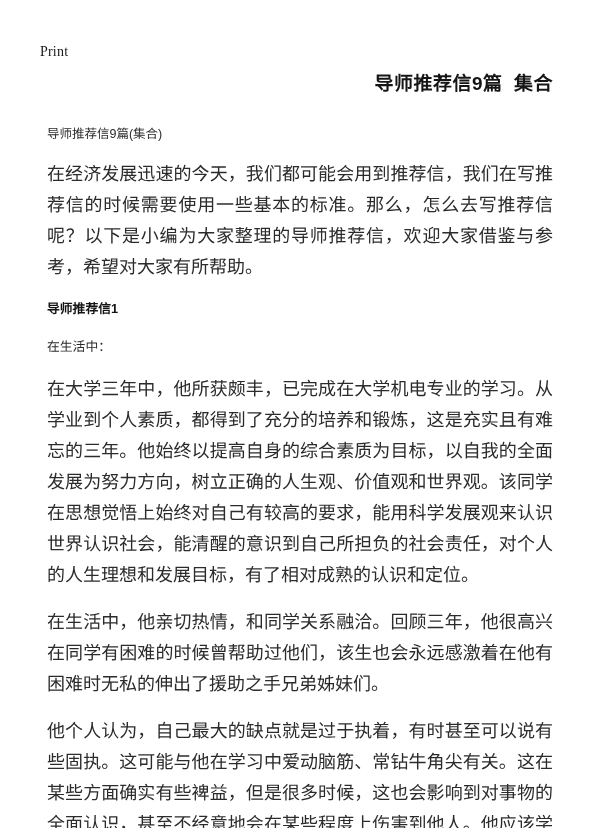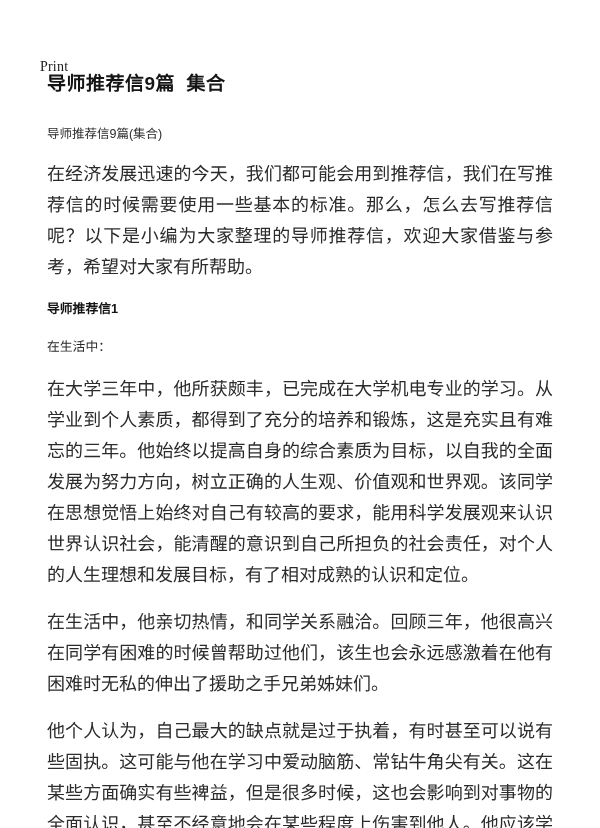--- a/index.html
+++ b/index.html
@@ -15,21 +15,21 @@
     height: 828px;
     background: #ffffff;
     overflow: hidden;
     box-sizing: border-box;
   }
 
   
   .print-link {
     position: absolute;
     left: 40px;
-    top: 60px;
+    top: 45px;
     font-family: "Liberation Serif", "DejaVu Serif", serif;
     font-size: 14px;
     line-height: 1;
     color: #1a1a1a;
     letter-spacing: 0.2px;
     text-decoration: none;
     cursor: pointer;
   }
 
   
@@ -39,21 +39,21 @@
     top: 72px;
     width: 506px;
     font-family: "Liberation Sans", "DejaVu Sans", sans-serif;
     color: #2b2b2b;
   }
 
   .doc-title {
     font-size: 19px;
     font-weight: bold;
     color: #151515;
-    text-align: left;
+    text-align: right;
     line-height: 1.3;
     margin: 0 0 28px 0;
     letter-spacing: 0.5px;
     white-space: pre;
   }
 
   .subtitle {
     font-size: 12.5px;
     line-height: 1.5;
     color: #2b2b2b;

